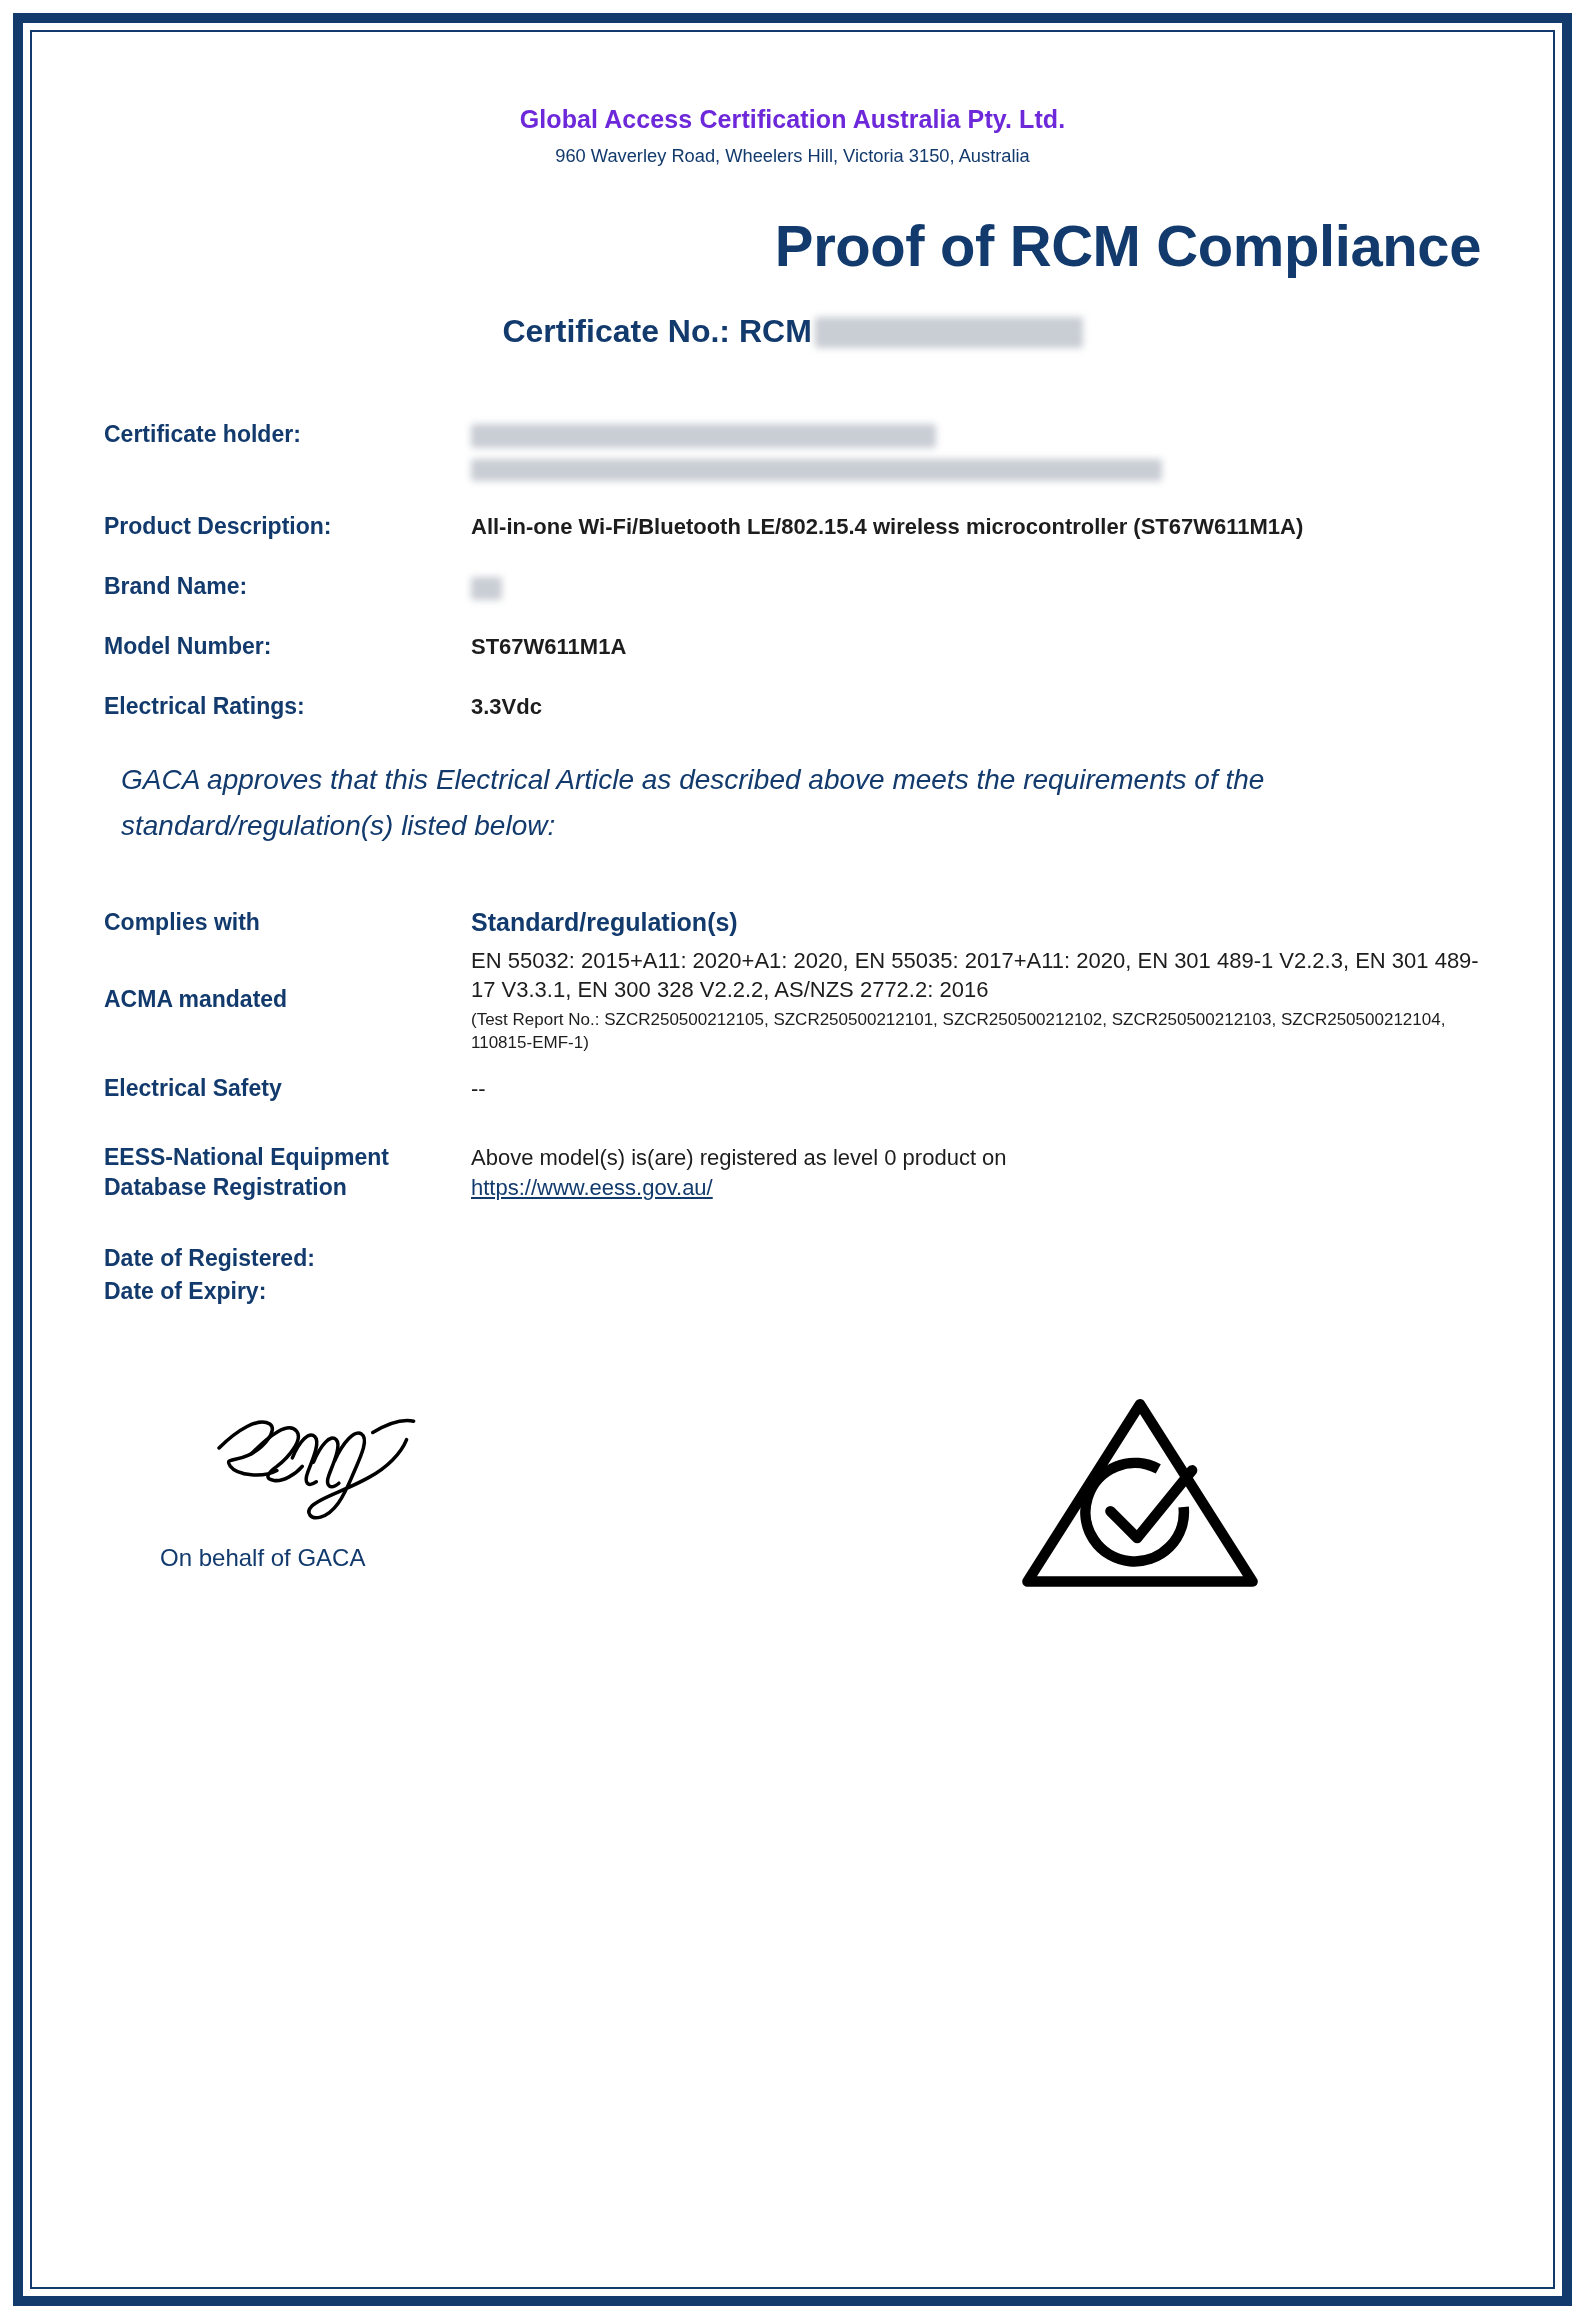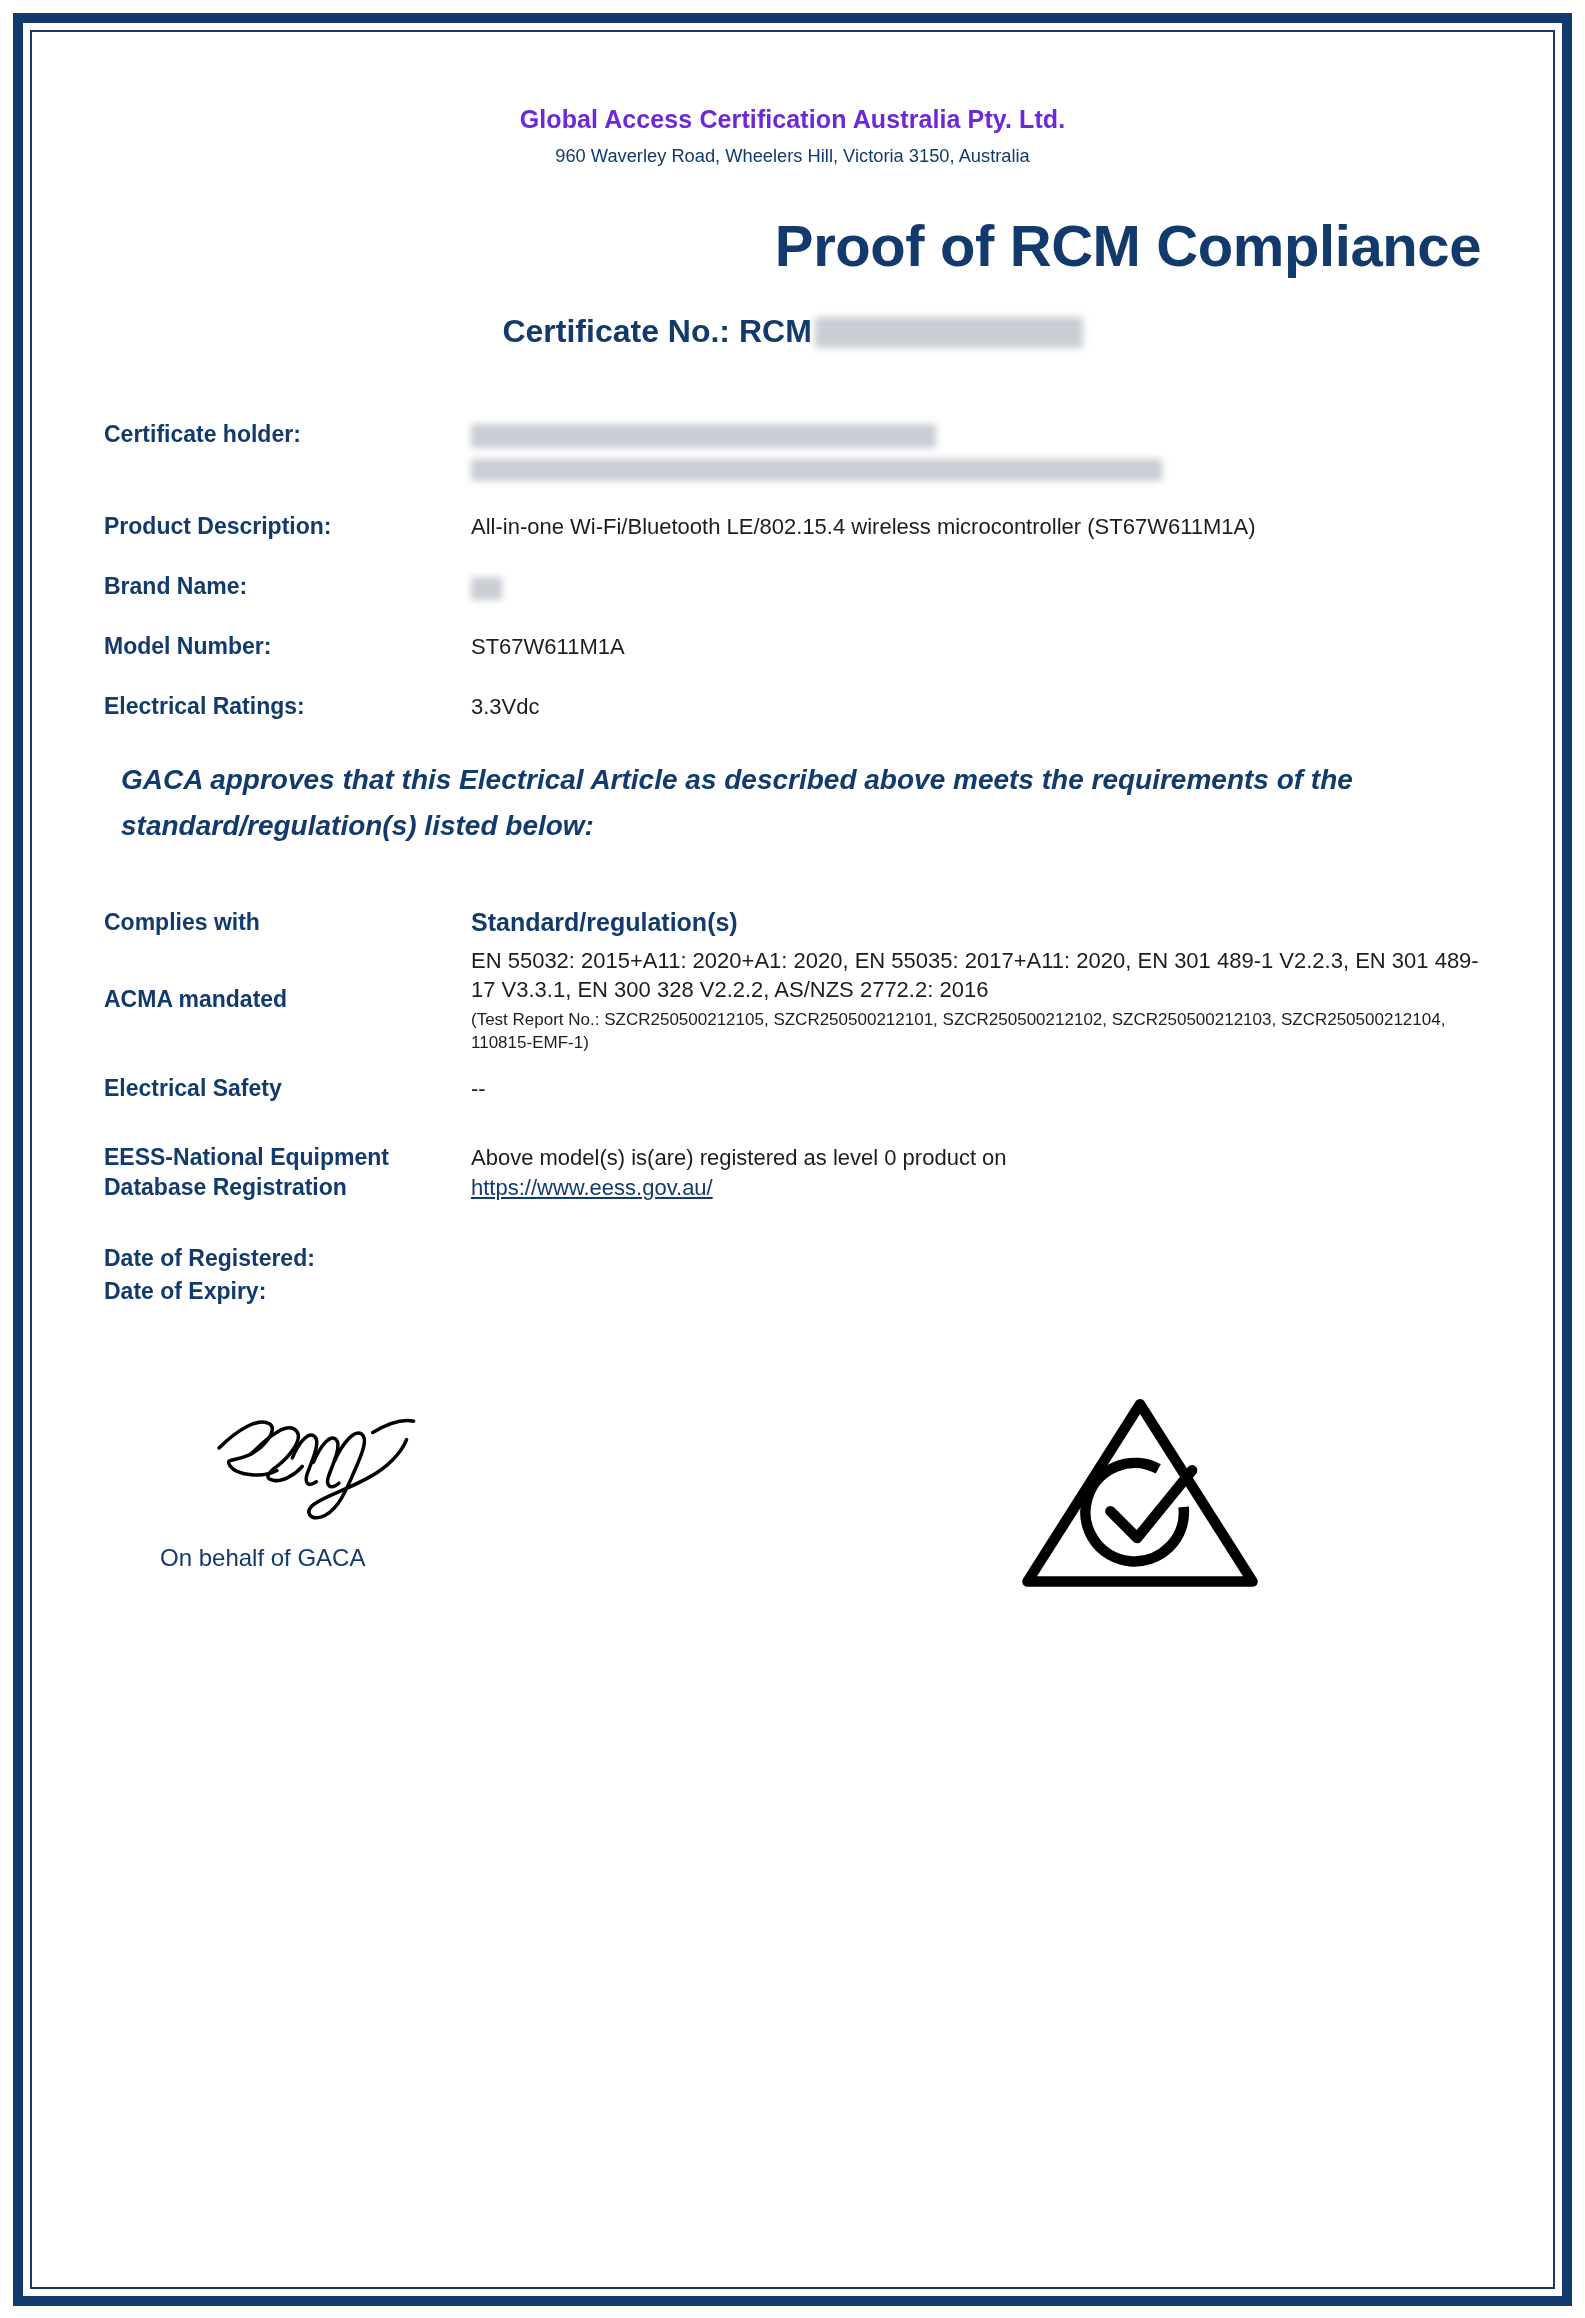--- a/index.html
+++ b/index.html
@@ -118,26 +118,27 @@
     font-size: 23px;
     font-weight: bold;
     color: #123a6d;
     line-height: 1.25;
   }
   .field-value {
     flex: 1;
     font-size: 22px;
     color: #1d1d1d;
     line-height: 1.32;
+    font-weight: bold;
   }
 
   .statement {
     margin-top: 36px;
     font-size: 28px;
-    font-weight: bold;
+    font-weight: normal;
     font-style: italic;
     color: #123a6d;
     line-height: 1.62;
     padding-left: 17px;
   }
 
   .table {
     margin-top: 58px;
   }
   .table-row {

